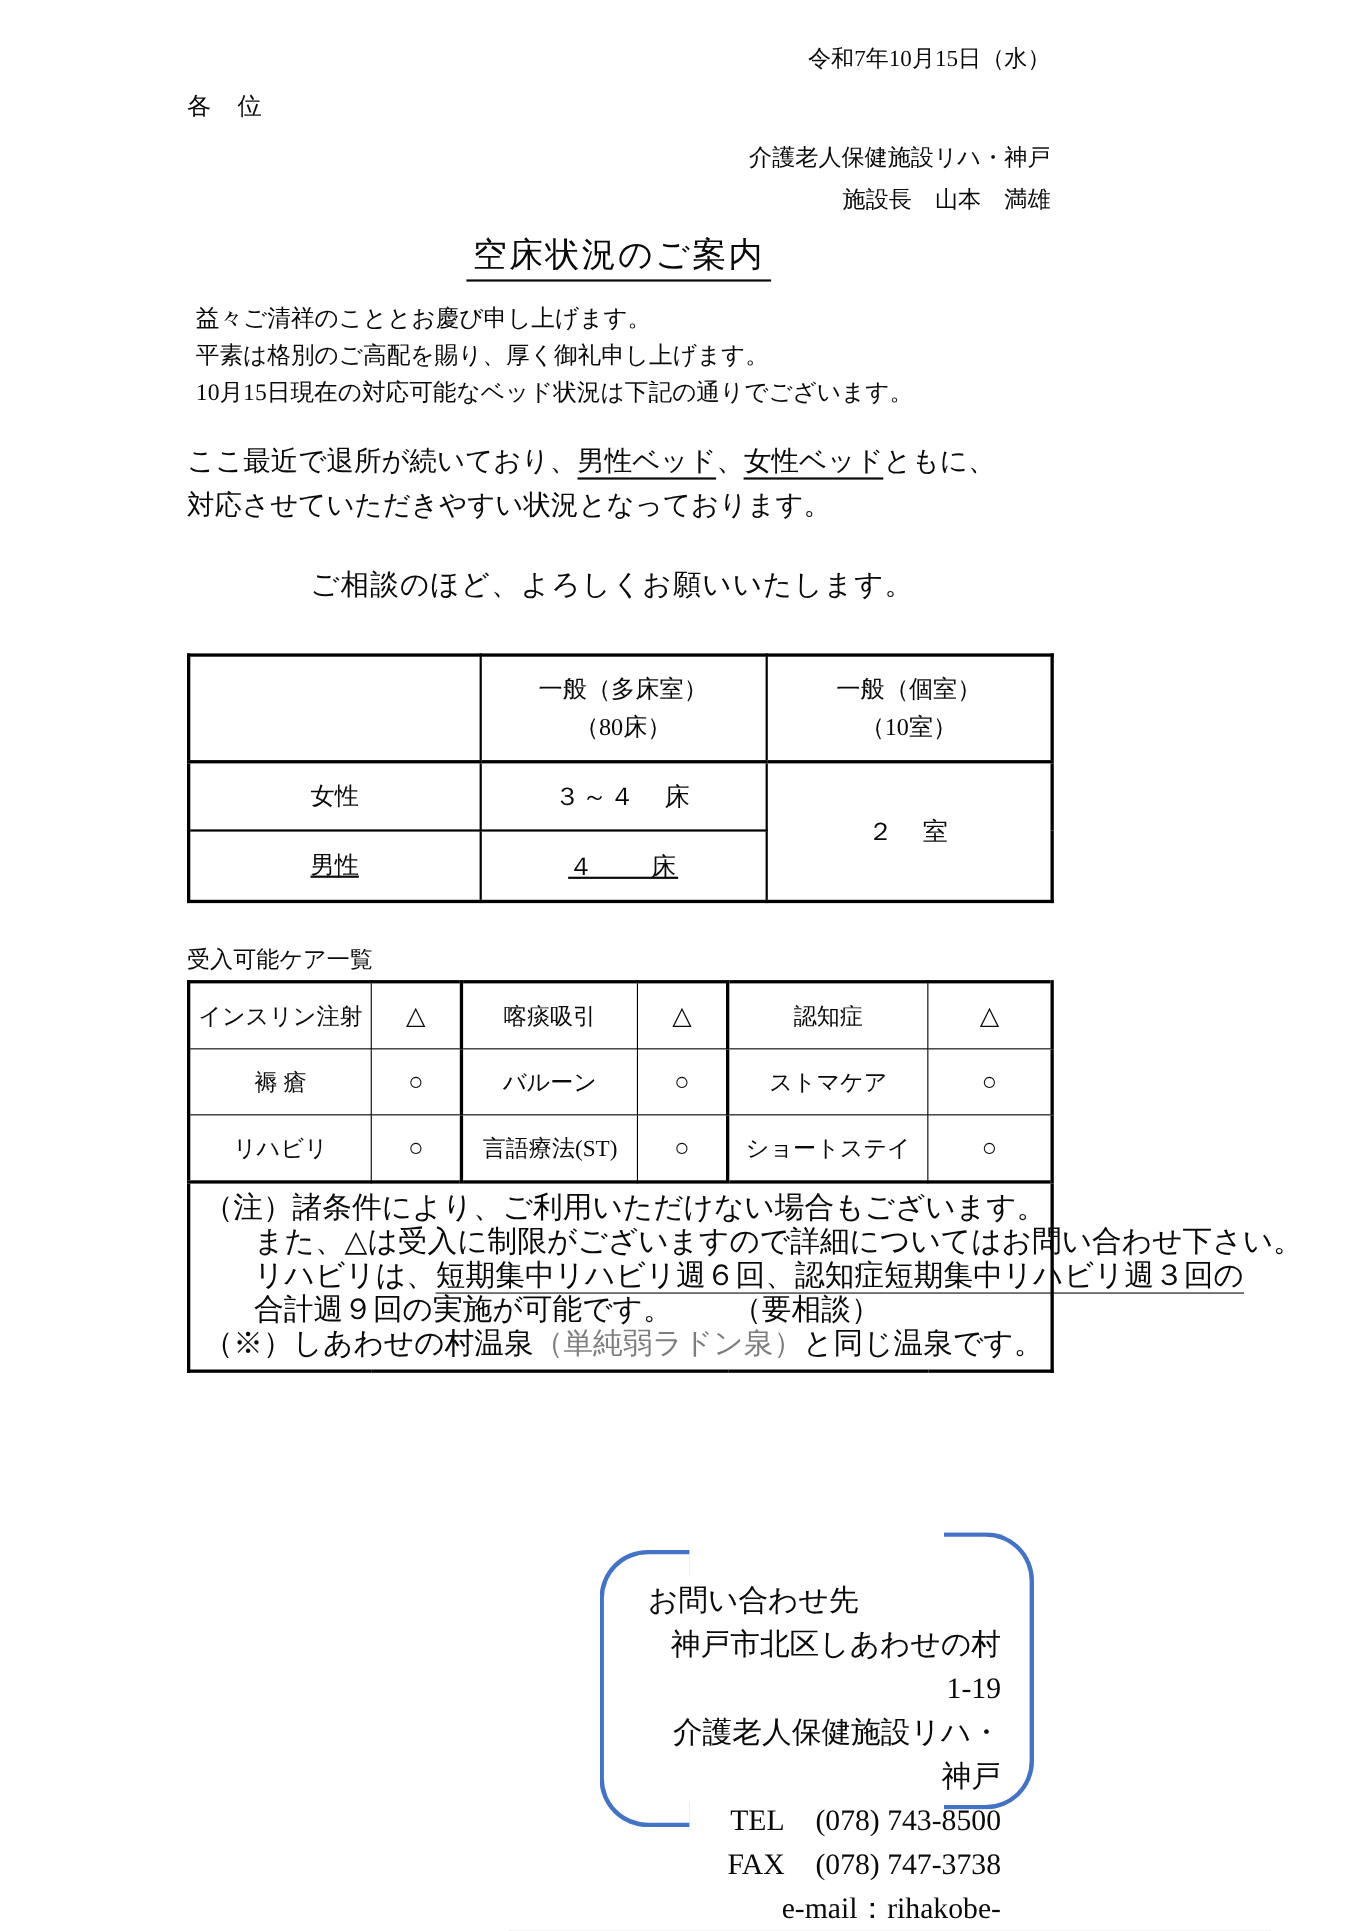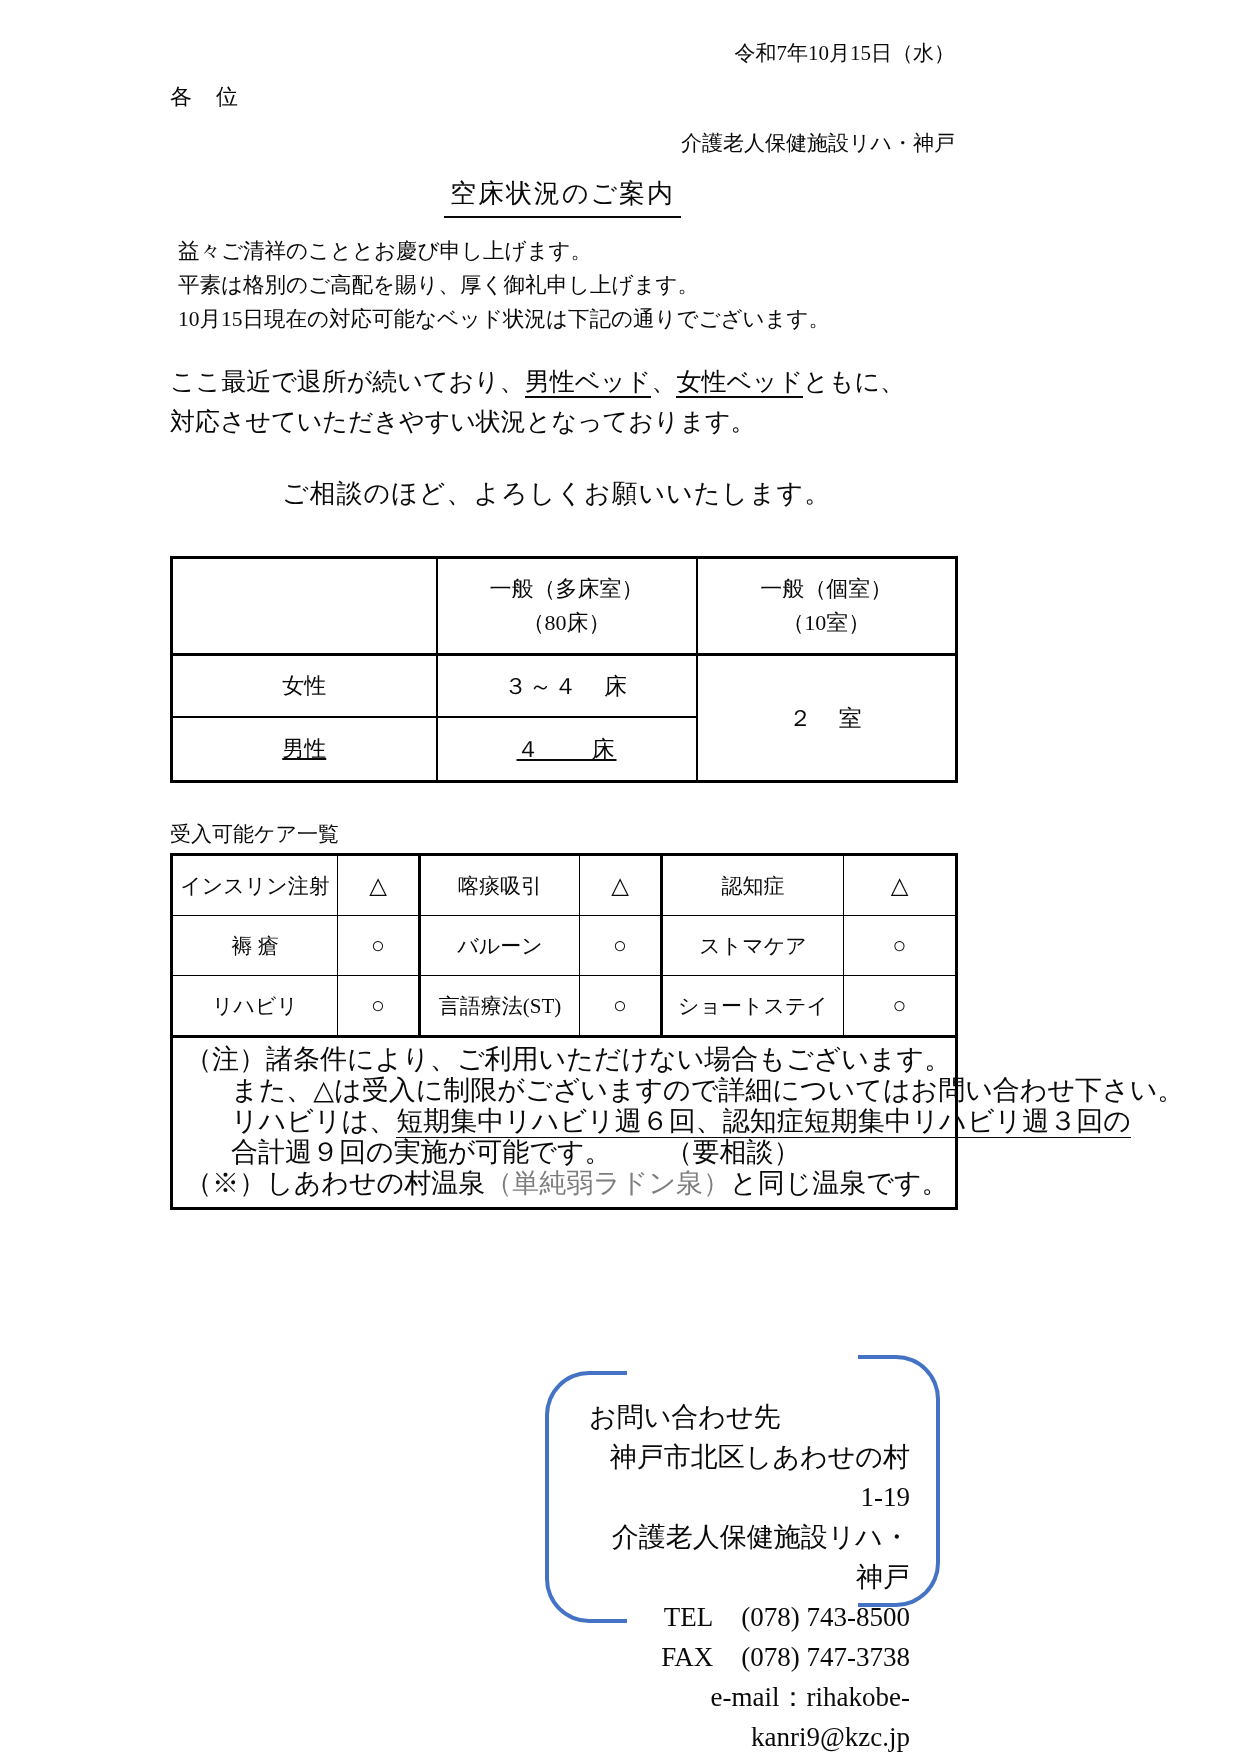--- a/index.html
+++ b/index.html
@@ -14,21 +14,21 @@
     box-sizing:border-box;
     padding-top:38px;
   }
   .content{margin-left:170px;width:785px;}
 
   .date-line{text-align:right;font-size:21px;line-height:30px;}
   .recipient{font-size:22px;line-height:30px;margin-top:14px;letter-spacing:1px;}
   .sender{margin-top:12px;text-align:right;font-size:21px;line-height:38px;}
   .doc-title-wrap{text-align:center;margin-top:12px;}
   .doc-title{
-    display:inline-block;font-size:26px;line-height:40px;letter-spacing:2px;
+    display:inline-block;font-size:31px;line-height:40px;letter-spacing:2px;
     border-bottom:2px solid #0a0a0a;padding:0 6px 2px 6px;
   }
   .greeting{margin-top:16px;font-size:21.5px;line-height:34px;padding-left:8px;}
   .notice{margin-top:26px;font-size:25px;line-height:40px;}
   .notice .u{border-bottom:2.5px solid #0a0a0a;padding-bottom:1px;}
   .request{margin-top:34px;font-size:26px;line-height:36px;padding-left:112px;letter-spacing:1px;}
 
   table{border-collapse:collapse;table-layout:fixed;}
   .bed-table{margin-top:44px;width:785px;font-size:22px;border:3px solid #000;}
   .bed-table td{border:2px solid #000;text-align:center;vertical-align:middle;}
@@ -73,20 +73,21 @@
 
 <div class="page">
   <div class="content">
 
     <div class="date-line">令和7年10月15日（水）</div>
 
     <div class="recipient">各　位</div>
 
     <div class="sender">
       <div>介護老人保健施設リハ・神戸</div>
+      <div>施設長　山本　満雄</div>
     </div>
 
     <div class="doc-title-wrap">
       <span class="doc-title">空床状況のご案内</span>
     </div>
 
     <div class="greeting">
       <div>益々ご清祥のこととお慶び申し上げます。</div>
       <div>平素は格別のご高配を賜り、厚く御礼申し上げます。</div>
       <div>10月15日現在の対応可能なベッド状況は下記の通りでございます。</div>

